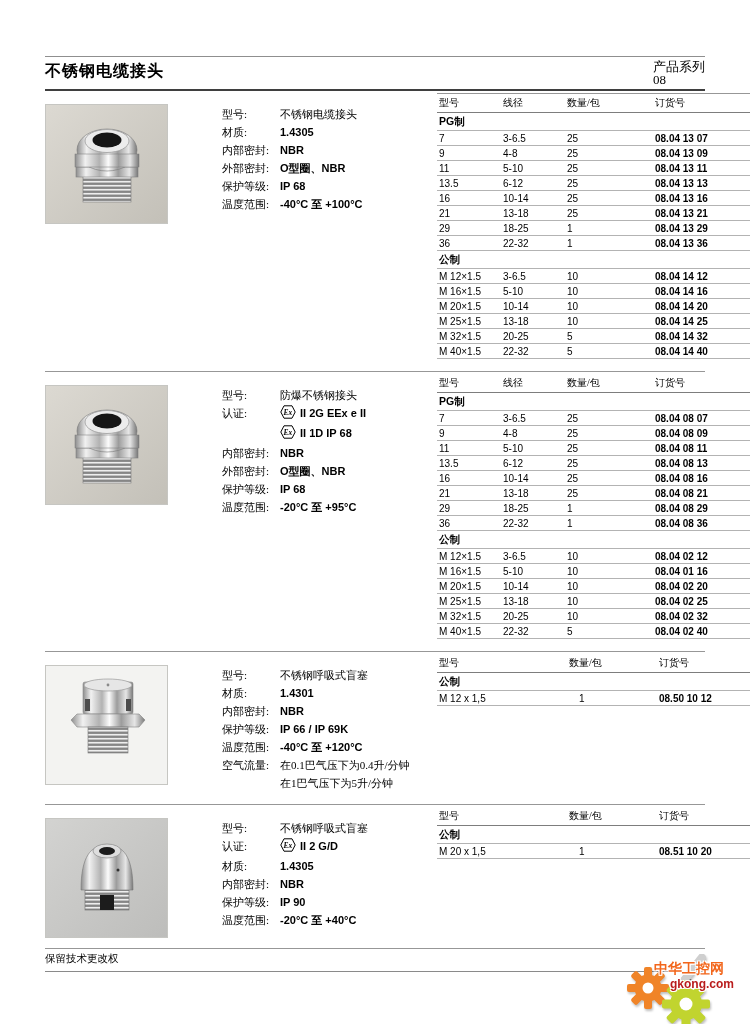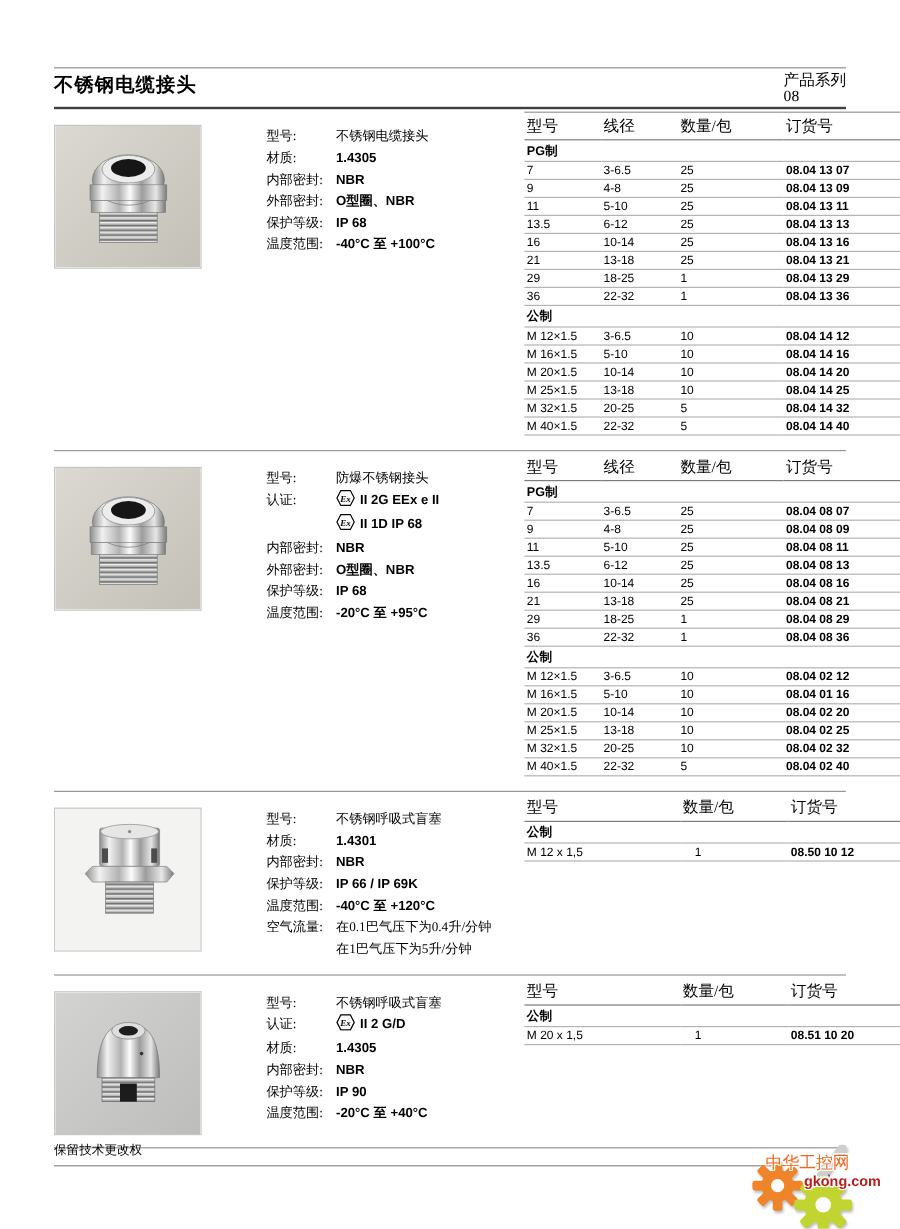--- a/index.html
+++ b/index.html
@@ -25,21 +25,21 @@
   .spec-label{width:58px;flex:none;font-family:"Liberation Serif","DejaVu Serif",serif;}
   .spec-value{font-weight:bold;}
   .spec-value.plain{font-weight:normal;font-family:"Liberation Serif","DejaVu Serif",serif;}
   .spec-value .vline{display:block;}
   .ex-icon{display:inline-block;vertical-align:-2px;margin-right:4px;}
   .table-col{flex:1;}
 
   
   table.data-table{width:318px;border-collapse:collapse;table-layout:fixed;}
   .section:not(.ruled) table.data-table{border-top:1px solid #979797;}
-  .data-table th{font-family:"Liberation Serif","DejaVu Serif",serif;font-weight:normal;font-size:13px;
+  .data-table th{font-family:"Liberation Serif","DejaVu Serif",serif;font-weight:normal;font-size:10px;
     text-align:left;padding:2px 0 2px 2px;border-bottom:1px solid #7d7d7d;}
   .data-table td{font-size:10px;padding:1.5px 0 1.5px 2px;border-bottom:1px solid #b3b3b3;
     white-space:nowrap;overflow:hidden;}
   .data-table tr.group-row td{font-weight:bold;font-size:10.5px;}
   .data-table td.order-col{font-weight:bold;}
   .cols4 col.c0{width:64px}.cols4 col.c1{width:64px}.cols4 col.c2{width:88px}.cols4 col.c3{width:102px}
   .cols3 col.c0{width:130px}.cols3 col.c1{width:90px}.cols3 col.c2{width:98px}
   .cols3 td.qty-col{padding-left:12px;}
 
   .section-end-rule{border-top:1px solid #979797;margin-top:10px;}
@@ -47,21 +47,21 @@
   
   .footer{position:absolute;left:45px;width:660px;top:952px;
     font-family:"Liberation Serif","DejaVu Serif",serif;font-size:10.5px;
     padding-bottom:5px;border-bottom:1px solid #8a8a8a;z-index:1;}
   .page-number{position:absolute;right:52px;top:977px;font-size:10px;color:#333;z-index:1;
     font-family:"Liberation Serif","DejaVu Serif",serif;}
 
   
   .watermark{position:absolute;right:0;top:950px;width:132px;height:74px;z-index:2;}
   .watermark svg{position:absolute;left:0;top:4px;filter:drop-shadow(1px 2px 1px rgba(0,0,0,.25));}
-  .wm-title{position:absolute;left:20px;top:10px;font-size:14px;font-weight:normal;color:#f2661c;white-space:nowrap;
+  .wm-title{position:absolute;left:36px;top:10px;font-size:14px;font-weight:bold;color:#f2661c;white-space:nowrap;
     text-shadow:-1px -1px 0 #fff,1px -1px 0 #fff,-1px 1px 0 #fff,1px 1px 0 #fff,0 1px 0 #fff,1px 0 0 #fff;}
   .wm-domain{position:absolute;left:52px;top:27px;font-size:12px;font-weight:bold;color:#b91c1c;
     text-shadow:-1px -1px 0 #fff,1px -1px 0 #fff,-1px 1px 0 #fff,1px 1px 0 #fff;text-align:center;}
 </style>
 </head>
 <body>
 
 <svg width="0" height="0" style="position:absolute" aria-hidden="true">
   <defs>
     <linearGradient id="gradSilver" x1="0" y1="0" x2="1" y2="0">

